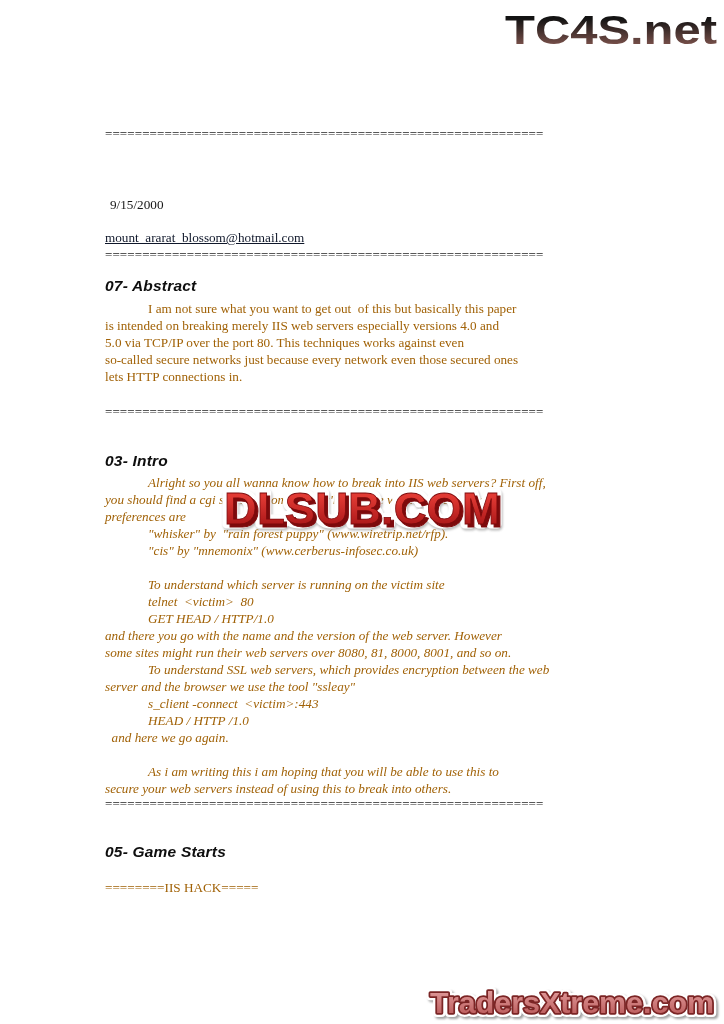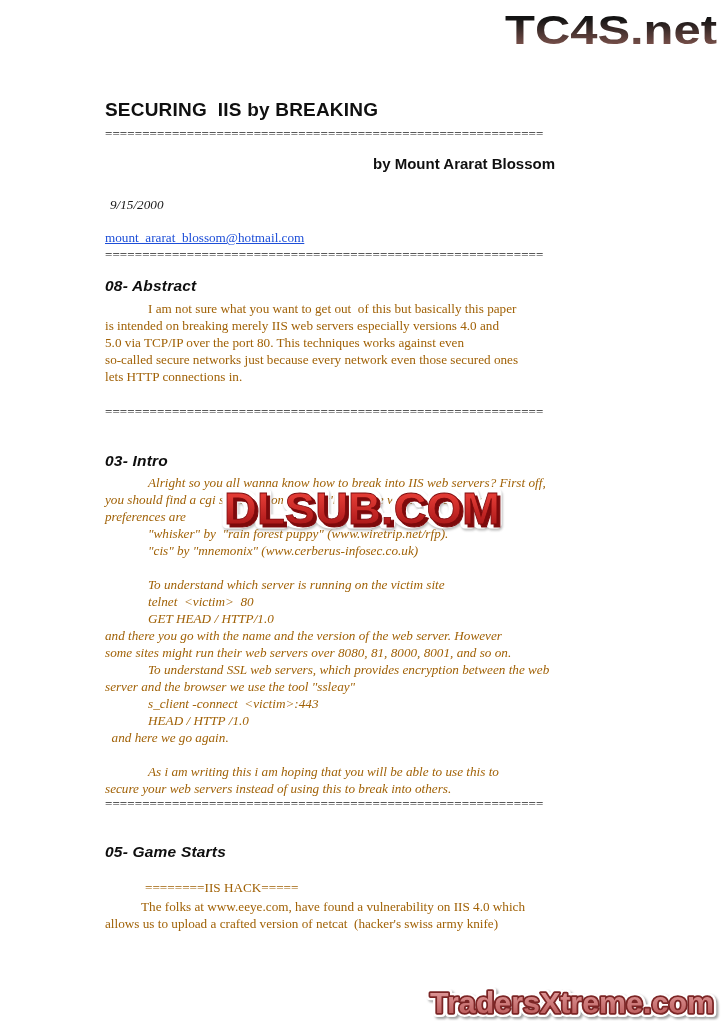--- a/index.html
+++ b/index.html
@@ -13,25 +13,25 @@
   }
   .sep{
     position:absolute;left:105px;
     font:13px "Liberation Serif",serif;letter-spacing:.1px;white-space:pre;color:#222;
   }
   .byline{
     position:absolute;left:105px;top:155px;width:450px;text-align:right;
     font:bold 15px "Liberation Sans",sans-serif;color:#101010;
   }
   .plain{
-    position:absolute;font-size:13.2px;line-height:17px;white-space:pre;color:#161616;font-style:italic;
+    position:absolute;font-size:13.2px;line-height:17px;white-space:pre;color:#161616;
   }
   .email{
     position:absolute;left:105px;top:229px;font-size:13.2px;line-height:17px;
-    color:#1d4ed8;text-decoration:underline;cursor:pointer;
+    color:#0f172a;text-decoration:underline;cursor:pointer;
   }
   .h-section{
     position:absolute;left:105px;
     font:italic bold 15.5px "Liberation Sans",sans-serif;letter-spacing:.2px;color:#0e0e0e;
   }
   .body-text{
     position:absolute;left:105px;font-size:13.2px;line-height:17px;
     white-space:pre;tab-size:43px;-moz-tab-size:43px;color:#a16207;
   }
   .logo-tc4s{position:absolute;left:498px;top:2px;}
@@ -47,31 +47,29 @@
   <svg class="logo-tc4s" width="226" height="52" viewBox="0 0 226 52">
     <defs>
       <linearGradient id="grad-tc4s" x1="0" y1="0" x2="0" y2="1">
         <stop offset="0.25" stop-color="#131313"></stop>
         <stop offset="1" stop-color="#97635b"></stop>
       </linearGradient>
     </defs>
     <text x="113" y="42" text-anchor="middle" font-size="41" textLength="212" lengthAdjust="spacingAndGlyphs" fill="url(#grad-tc4s)">TC4S.net</text>
   </svg>
 
-  <div class="title">SECURING  IIS by BREAKING</div>
   <div class="sep" style="top:126px;">===========================================================</div>
 
-  <div class="byline">by Mount Ararat Blossom</div>
 
   <div class="plain" style="left:110px;top:196px;">9/15/2000</div>
 
   <a class="email">mount_ararat_blossom@hotmail.com</a>
   <div class="sep" style="top:247px;">===========================================================</div>
 
-  <div class="h-section" style="top:277px;">08- Abstract</div>
+  <div class="h-section" style="top:277px;">07- Abstract</div>
   <div class="body-text" style="top:300px;">	I am not sure what you want to get out  of this but basically this paper
 is intended on breaking merely IIS web servers especially versions 4.0 and
 5.0 via TCP/IP over the port 80. This techniques works against even
 so-called secure networks just because every network even those secured ones
 lets HTTP connections in.</div>
   <div class="sep" style="top:404px;">===========================================================</div>
 
   <div class="h-section" style="top:452px;">03- Intro</div>
   <div class="body-text" style="top:474px;font-style:italic;">	Alright so you all wanna know how to break into IIS web servers? First off,
 you should find a cgi scanner, something u'll operate with. My personnel
@@ -88,23 +86,21 @@
 server and the browser we use the tool "ssleay"
 	s_client -connect  &lt;victim&gt;:443
 	HEAD / HTTP /1.0
   and here we go again.
 
 	As i am writing this i am hoping that you will be able to use this to
 secure your web servers instead of using this to break into others.</div>
   <div class="sep" style="top:796px;">===========================================================</div>
 
   <div class="h-section" style="top:843px;">05- Game Starts</div>
-  <div class="body-text" style="top:879px;margin-left:40px;">========IIS HACK=====</div>
-  <div class="body-text" style="top:898px;">           The folks at www.eeye.com, have found a vulnerability on IIS 4.0 which
-allows us to upload a crafted version of netcat  (hacker's swiss army knife)</div>
+  <div class="body-text" style="top:879px;">========IIS HACK=====</div>
 
   <svg class="logo-dlsub" width="300" height="62" viewBox="0 0 300 62">
     <defs>
       <linearGradient id="grad-dlsub" x1="0" y1="0" x2="0" y2="1">
         <stop offset="0.25" stop-color="#e13a34"></stop>
         <stop offset="1" stop-color="#9e0f12"></stop>
       </linearGradient>
     </defs>
     <text x="150" y="46" text-anchor="middle" font-size="44" textLength="276" lengthAdjust="spacingAndGlyphs" fill="none" stroke="#ffffff" stroke-width="9" stroke-linejoin="round">DLSUB.COM</text>
     <text x="153" y="49" text-anchor="middle" font-size="44" textLength="276" lengthAdjust="spacingAndGlyphs" stroke-width="1" fill="#7d0a0c" stroke="#7d0a0c">DLSUB.COM</text>

